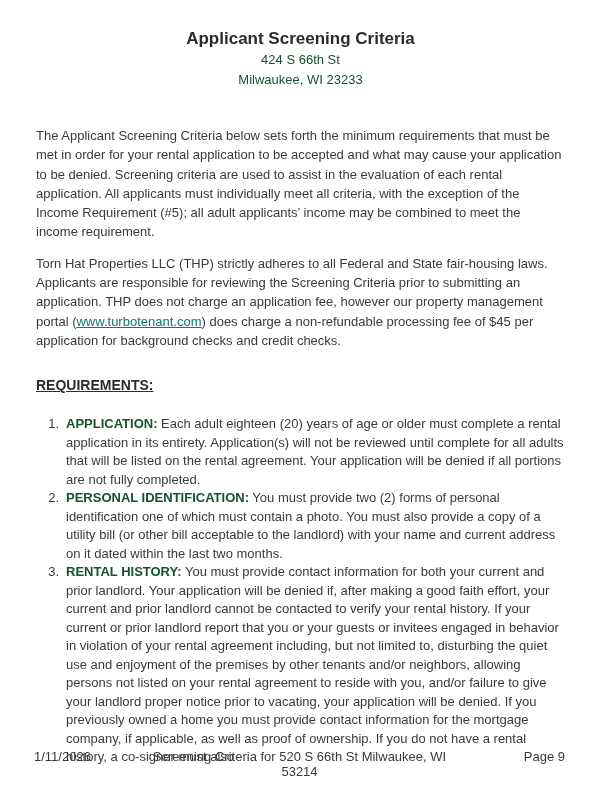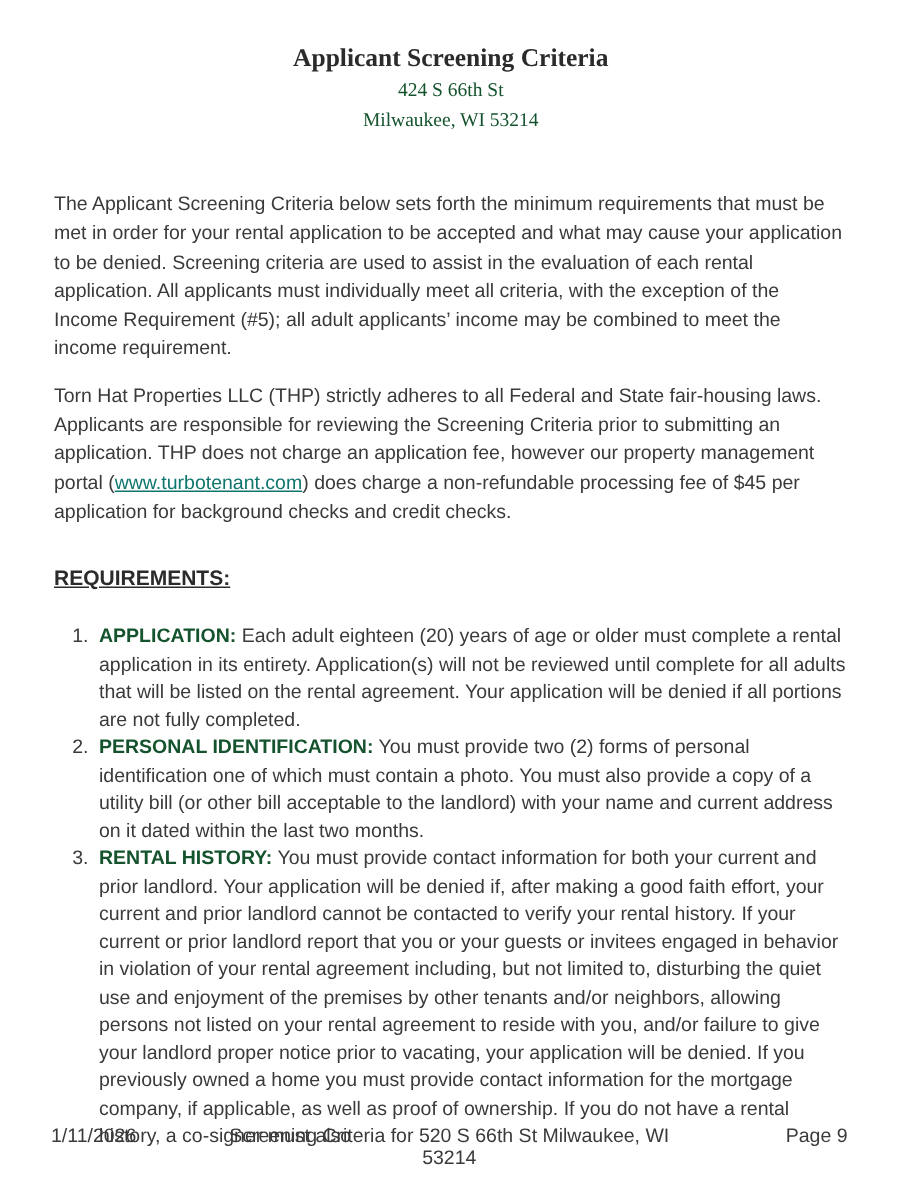--- a/index.html
+++ b/index.html
@@ -8,21 +8,21 @@
     background: #ffffff;
     font-family: "Liberation Sans", "DejaVu Sans", sans-serif;
     color: #333333;
     overflow: hidden;
   }
   .page {
     position: relative;
     width: 601px; height: 800px;
     padding: 28px 36px 0 36px;
   }
-  .doc-header { text-align: center; font-family: Liberation Serif, serif; }
+  .doc-header { text-align: center; }
   .doc-title {
     font-size: 17px;
     font-weight: bold;
     color: #2b2b2b;
     line-height: 22px;
   }
   .doc-address {
     font-size: 13px;
     line-height: 20px;
     color: #14532d;
@@ -76,21 +76,21 @@
   .footer-page { text-align: right; }
 </style>
 </head>
 <body>
 
 <div class="page">
 
   <header class="doc-header">
     <h1 class="doc-title">Applicant Screening Criteria</h1>
     <div class="doc-address">424 S 66th St</div>
-    <div class="doc-address">Milwaukee, WI 53214</div>
+    <div class="doc-address">Milwaukee, WI 23233</div>
   </header>
 
   <p class="body-text para-1">The Applicant Screening Criteria below sets forth the minimum requirements that must be met in order for your rental application to be accepted and what may cause your application to be denied. Screening criteria are used to assist in the evaluation of each rental application. All applicants must individually meet all criteria, with the exception of the Income Requirement (#5); all adult applicants’ income may be combined to meet the income requirement.</p>
 
   <p class="body-text para-2"><span>Torn Hat Properties LLC (THP) strictly adheres to all Federal and State fair-housing laws. Applicants are responsible for reviewing the Screening Criteria prior to submitting an application. THP does not charge an application fee, however our property management portal (</span><a class="doc-link">www.turbotenant.com</a><span>) does charge a non-refundable processing fee of $45 per application for background checks and credit checks.</span></p>
 
   <h2 class="req-heading">REQUIREMENTS:</h2>
 
   <div class="req-list">
 

